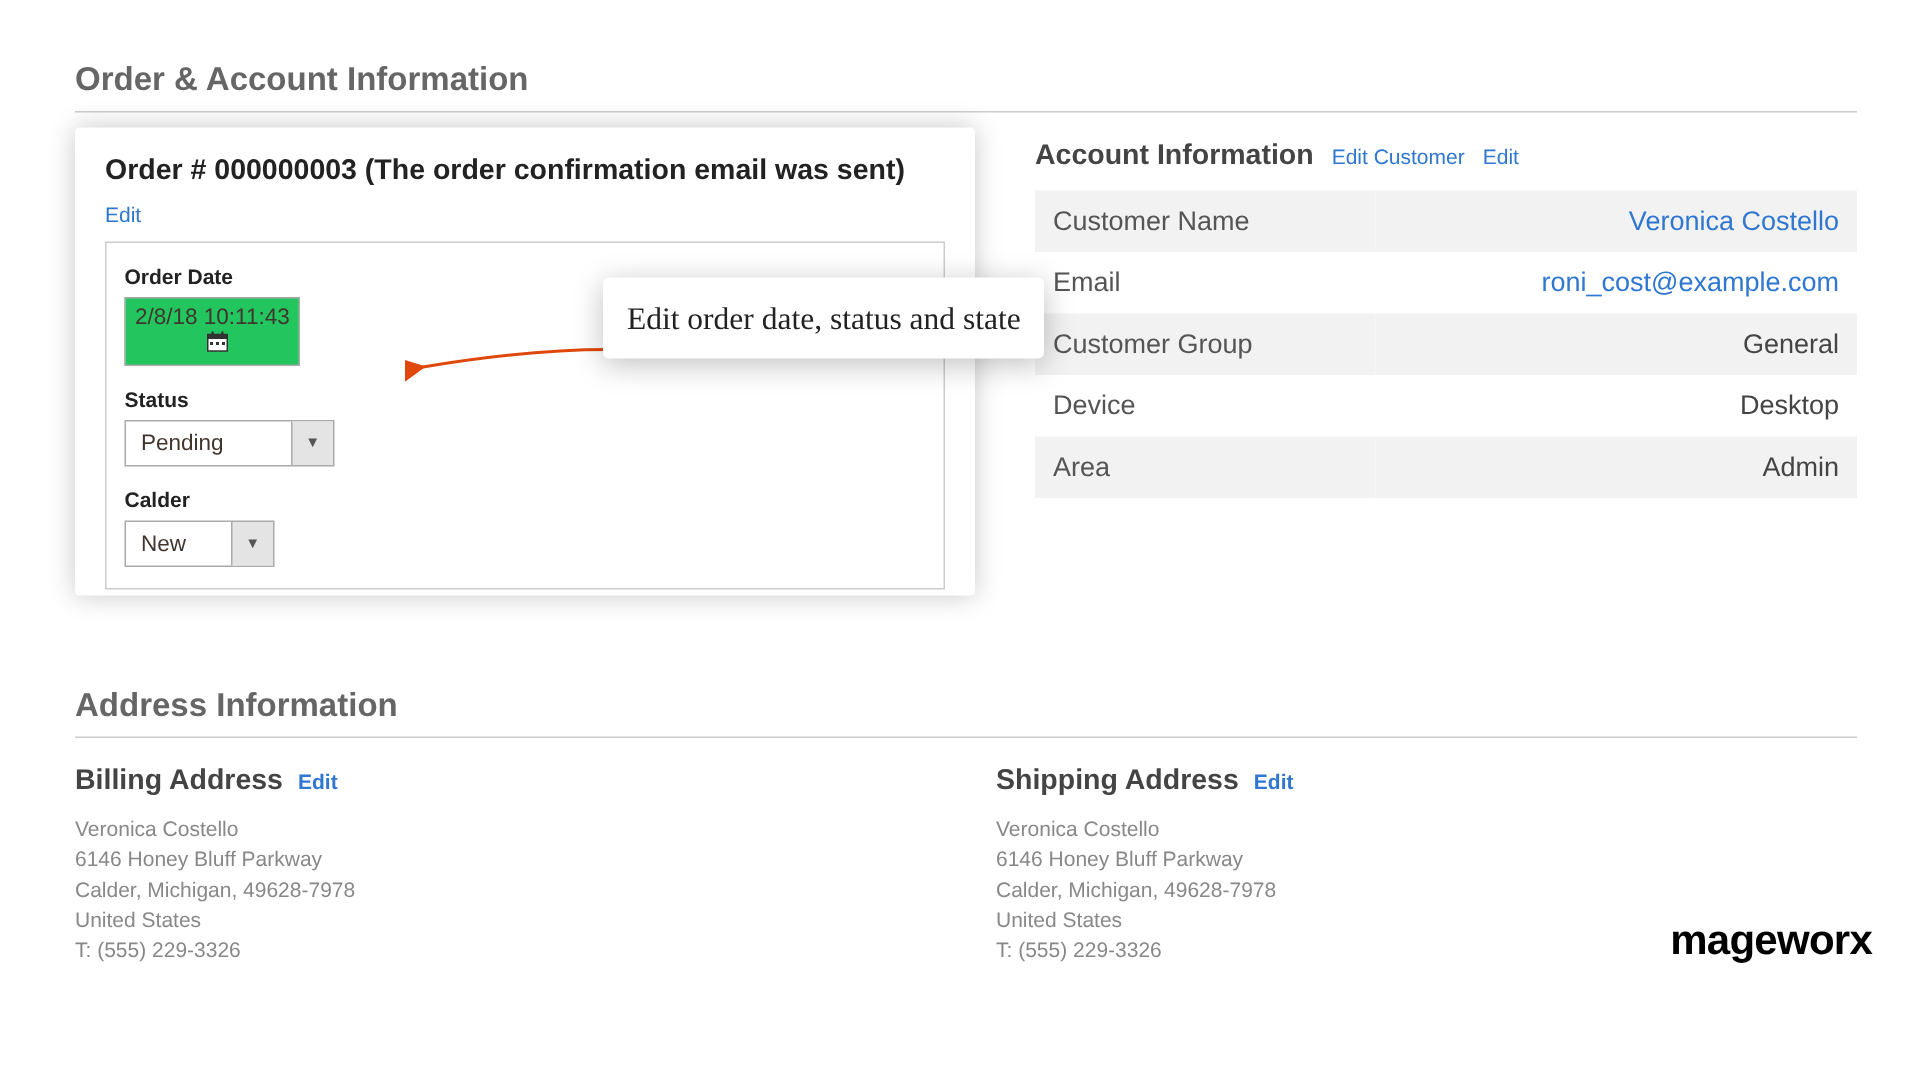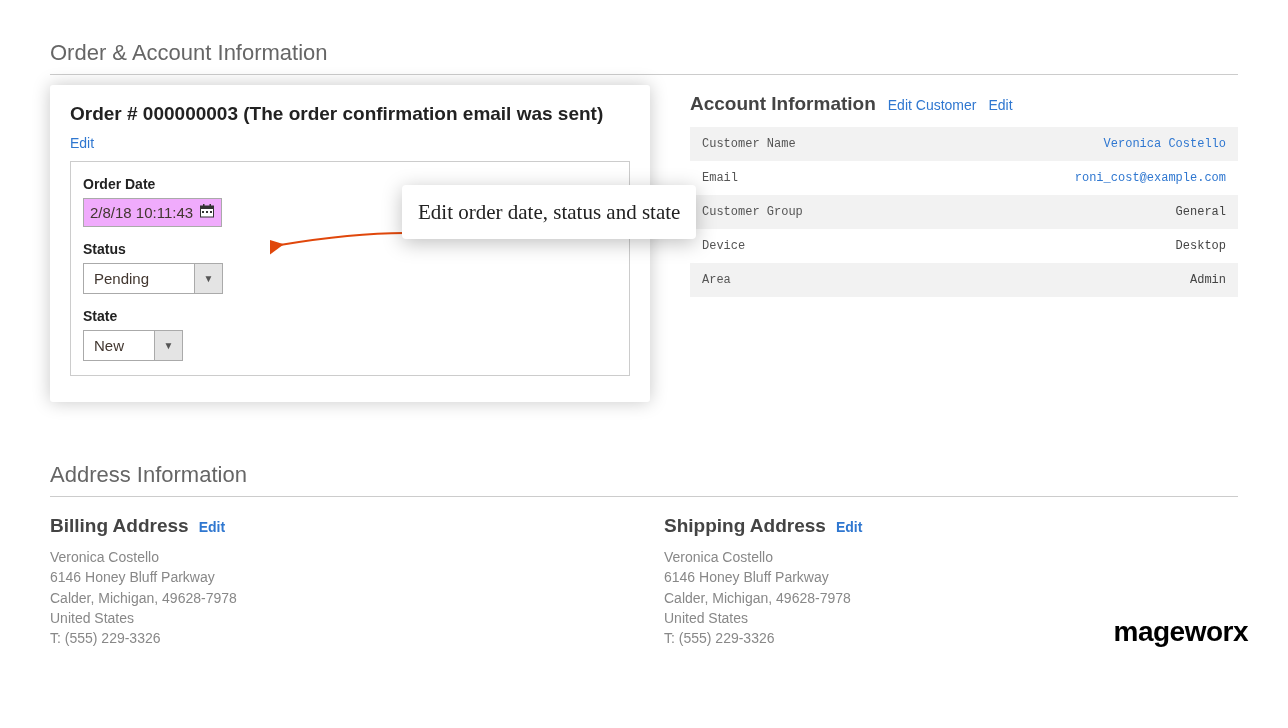--- a/index.html
+++ b/index.html
@@ -5,50 +5,50 @@
   * { box-sizing: border-box; }
   body {
     margin: 0;
     background: #fff;
     font-family: -apple-system, BlinkMacSystemFont, "Segoe UI", Helvetica, Arial, sans-serif;
     color: #41362F;
   }
   .page { padding: 40px 50px 30px; width: 1288px; }
   .section-title {
     font-size: 22px;
-    font-weight: 400;
+    font-weight: 700;
     color: #666;
     border-bottom: 1px solid #ccc;
     padding-bottom: 8px;
     margin: 0 0 18px;
   }
   .two-col { display: flex; gap: 40px; }
   .col { flex: 1; }
   
   .order-panel {
     background: #fff;
     border-radius: 3px;
     box-shadow: 0 0 18px rgba(0,0,0,0.22);
-    padding: 18px 20px 26px;
+    padding: 18px 20px 4px;
     margin-top: -8px;
     width: 600px;
   }
   .panel-head {
     display: flex; align-items: baseline; gap: 10px; margin-bottom: 10px;
     flex-wrap: wrap;
   }
   .panel-title { font-size: 19px; font-weight:600; color:#222; }
   .edit-link { color:#2F77D0; font-size:14px; cursor:pointer; }
   .box {
     border:1px solid #ccc; padding: 10px 12px 14px;
   }
   .fld-label { font-size:14px; font-weight:600; color:#222; margin: 4px 0 6px; }
   .input-wrap {
     display:inline-flex; align-items:center; border:1px solid #aaa; padding:4px 6px;
-    font-size:15px; background:#f0abfc;
+    font-size:15px; background:#22c55e;flex-direction:column;
   }
   .cal-icon { margin-left:6px; font-size:14px; }
   .select {
     display:inline-flex; align-items:stretch; border:1px solid #aaa; background:#fff;
     font-size:15px;
   }
   .select .sel-val { padding:6px 10px; min-width:110px; }
   .select .sel-arrow {
     background:#e4e4e4; border-left:1px solid #aaa; width:28px;
     display:flex; align-items:center; justify-content:center; font-size:10px; color:#555;
@@ -58,21 +58,21 @@
   .btn {
     background:#E0470B; color:#fff; border:none; padding:8px 14px;
     font-size:15px; font-weight:600; cursor:pointer;
   }
   
   .acct-head { display:flex; align-items:baseline; gap:12px; font-size:19px;
     font-weight:600; color:#444; margin-bottom:12px; }
   .acct-head .edit-link { font-weight:400; }
   .info-table { width:100%; border-collapse:collapse; }
   .info-table tr:nth-child(odd) td { background:#f2f2f2; }
-  .info-table td { padding:10px 12px; font-size:12px; color:#555;font-family:Liberation Mono, monospace; }
+  .info-table td { padding:10px 12px; font-size:18px; color:#555; }
   .info-table td.val { text-align:right; color:#444; }
   .info-table td.val.link { color:#2F77D0; cursor:pointer; }
   
   .addr-head { display:flex; align-items:baseline; gap:10px; font-size:19px;
     font-weight:600; color:#444; margin-bottom:10px;}
   .addr-body { color:#888; font-size:14px; line-height:1.45;}
   
   .callout {
     position:absolute; left:402px; top:185px; background:#fff;
     box-shadow: 0 4px 20px rgba(0,0,0,0.25); border-radius:4px;
@@ -116,21 +116,21 @@
               </svg>
             </span>
           </div>
 
           <div class="fld-label" style="margin-top:14px;">Status</div>
           <div class="select">
             <span class="sel-val">Pending</span>
             <span class="sel-arrow">▼</span>
           </div>
 
-          <div class="fld-label" style="margin-top:14px;">State</div>
+          <div class="fld-label" style="margin-top:14px;">Calder</div>
           <div class="select small">
             <span class="sel-val">New</span>
             <span class="sel-arrow">▼</span>
           </div>
         </div>
 
       </div>
     </div>
 
     <div class="col">

